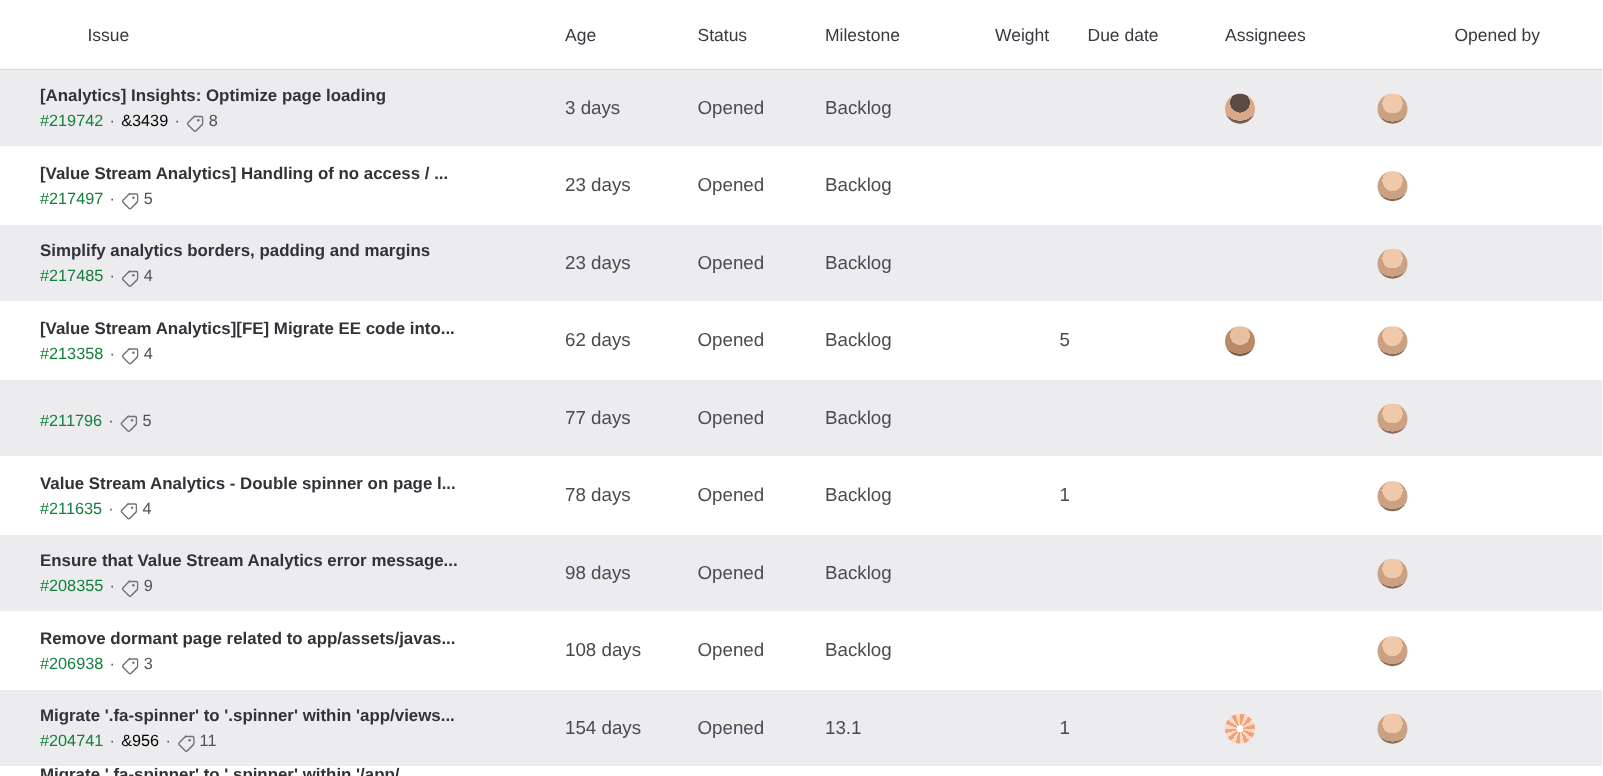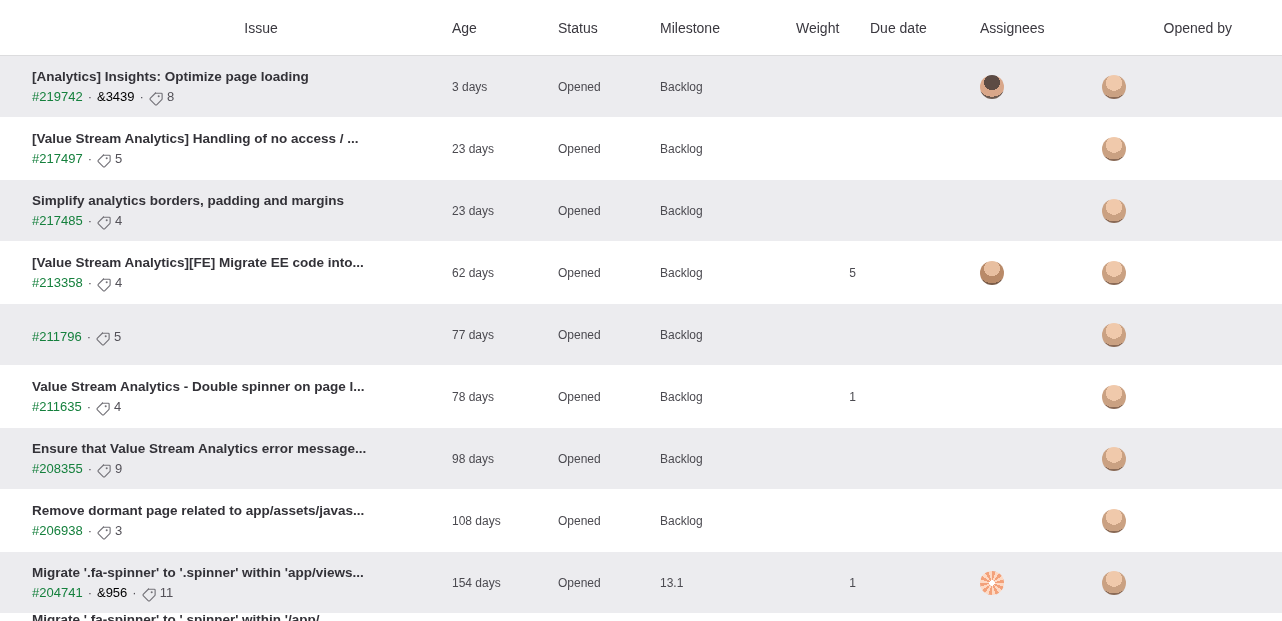--- a/index.html
+++ b/index.html
@@ -58,21 +58,21 @@
   
   .c-issue    { width: 452px; padding-left: 32px; box-sizing: border-box; }
   .c-age      { width: 106px; }
   .c-status   { width: 102px; }
   .c-milestone{ width: 136px; }
   .c-weight   { width: 74px; text-align: right; padding-right: 14px; box-sizing: border-box;}
   .c-due      { width: 110px; }
   .c-assign   { width: 122px; }
   .c-opened   { width: 130px; text-align: right; }
 
-  .head-row .c-issue { padding-left: 70px; text-align: center; }
+  .head-row .c-issue { padding-left: 70px; }
 
   .title {
     font-size: 13.5px;
     font-weight: bold;
     color: #333238;
     line-height: 17px;
     white-space: nowrap;
     overflow: hidden;
     max-width: 395px;
   }
@@ -84,21 +84,21 @@
     display: flex;
     align-items: center;
     gap: 0px;
     white-space: nowrap;
   }
   .meta .sep { margin: 0 5px; }
   .meta .iid { color: #15803d; }
   .meta .ep  { color: #000000; text-align: right; }
 
   .cellText {
-    font-size: 12px;
+    font-size: 15px;
     color: #4b4a50;
   }
 
   .tag-icon {
     display: inline-block;
     width: 14px;
     height: 14px;
     margin-right: 4px;
     position: relative;
     top: 2px;

